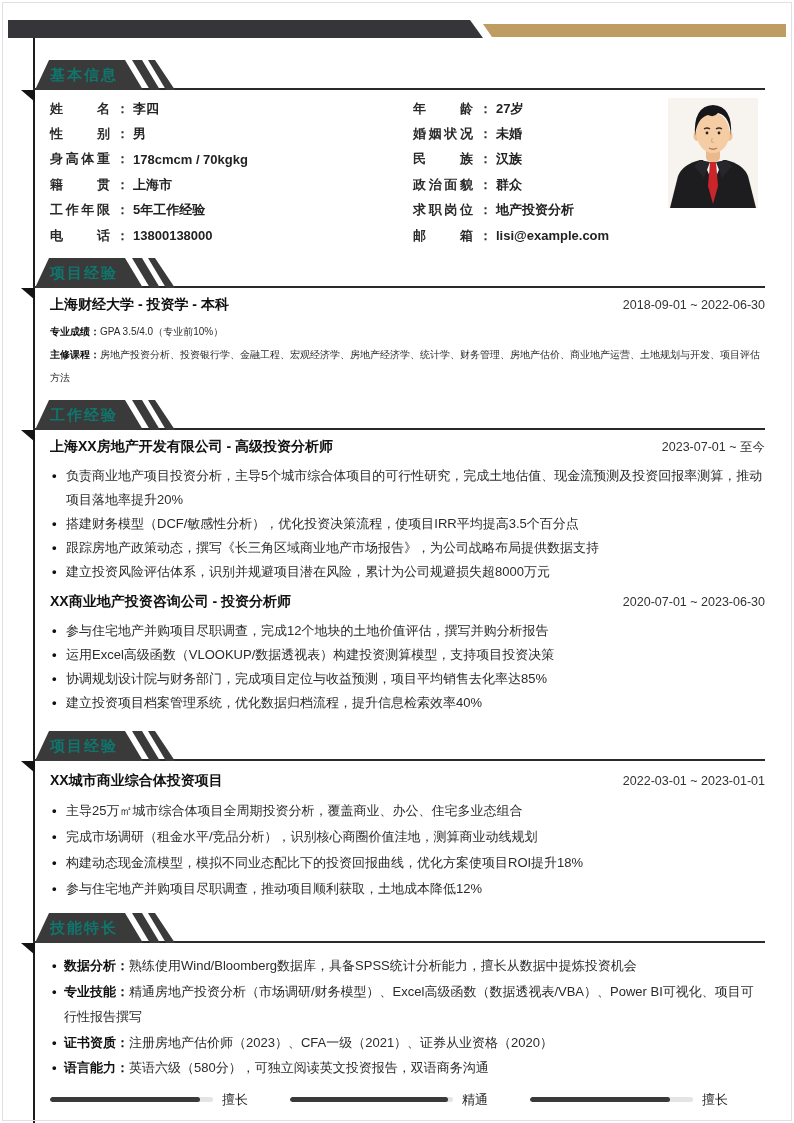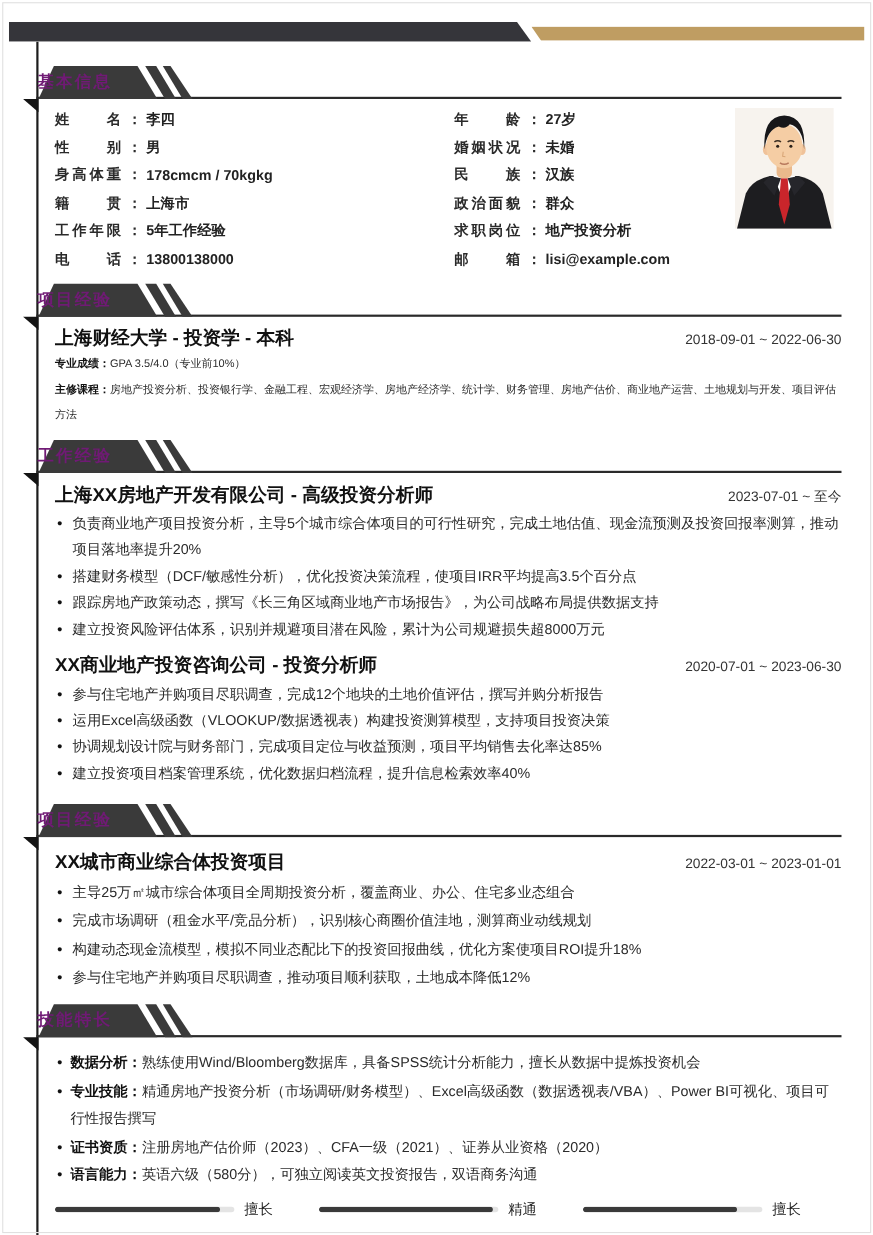--- a/index.html
+++ b/index.html
@@ -14,37 +14,37 @@
   .topbar-gold { position:absolute; left:483px; top:24px; width:303px; height:13px; background:#bf9d62;
                  clip-path:polygon(0 0, 100% 0, 100% 100%, 9px 100%); }
   .left-line { position:absolute; left:33px; top:38px; bottom:0; width:2px; background:#1c1c1c; }
 
   .content { position:absolute; left:50px; top:0; width:715px; }
 
   
   .section-banner { position:relative; height:30px; margin-left:-31px; }
   .banner-rule { position:absolute; left:14px; right:0; bottom:0; border-bottom:2px solid #2a2a2a; }
   .banner-shape { position:absolute; left:0; top:0; overflow:visible; }
-  .banner-title { position:absolute; left:15px; top:0; line-height:30px; color:#701a75; font-weight:bold;
+  .banner-title { position:absolute; left:31px; top:0; line-height:30px; color:#0f766e; font-weight:bold;
                   font-size:15px; letter-spacing:2px; z-index:2; }
 
   
   .basic-body { position:relative; margin-top:6px;font-weight:bold; }
   .info-cols { display:flex; }
   .col-left { width:363px; }
   .col-right { width:270px; }
   .info-row { height:25.4px; display:flex; align-items:center; font-size:13px; }
   .info-label { display:inline-block; width:60px; text-align:justify; text-align-last:justify; color:#2a2a2a; }
   .info-colon { margin:0 4px 0 6px; color:#2a2a2a; }
   .info-value { color:#222; }
   .photo { position:absolute; right:7px; top:2px; width:90px; height:110px; }
 
   
   .entry-head { display:flex; justify-content:space-between; align-items:baseline; height:20px; }
-  .entry-title { font-weight:bold; font-size:17px; color:#111; }
+  .entry-title { font-weight:bold; font-size:14px; color:#111; }
   .entry-date { font-size:12.5px; color:#333; }
 
   
   .edu-items { margin-top:4px; }
   .edu-items p { font-size:10px; line-height:23px; color:#2b2b2b; }
   .edu-items b { color:#111; }
 
   
   ul.bullets { list-style:none; margin-top:6px; }
   ul.bullets li { position:relative; padding-left:16px; font-size:13px; line-height:24px; color:#2b2b2b; }

